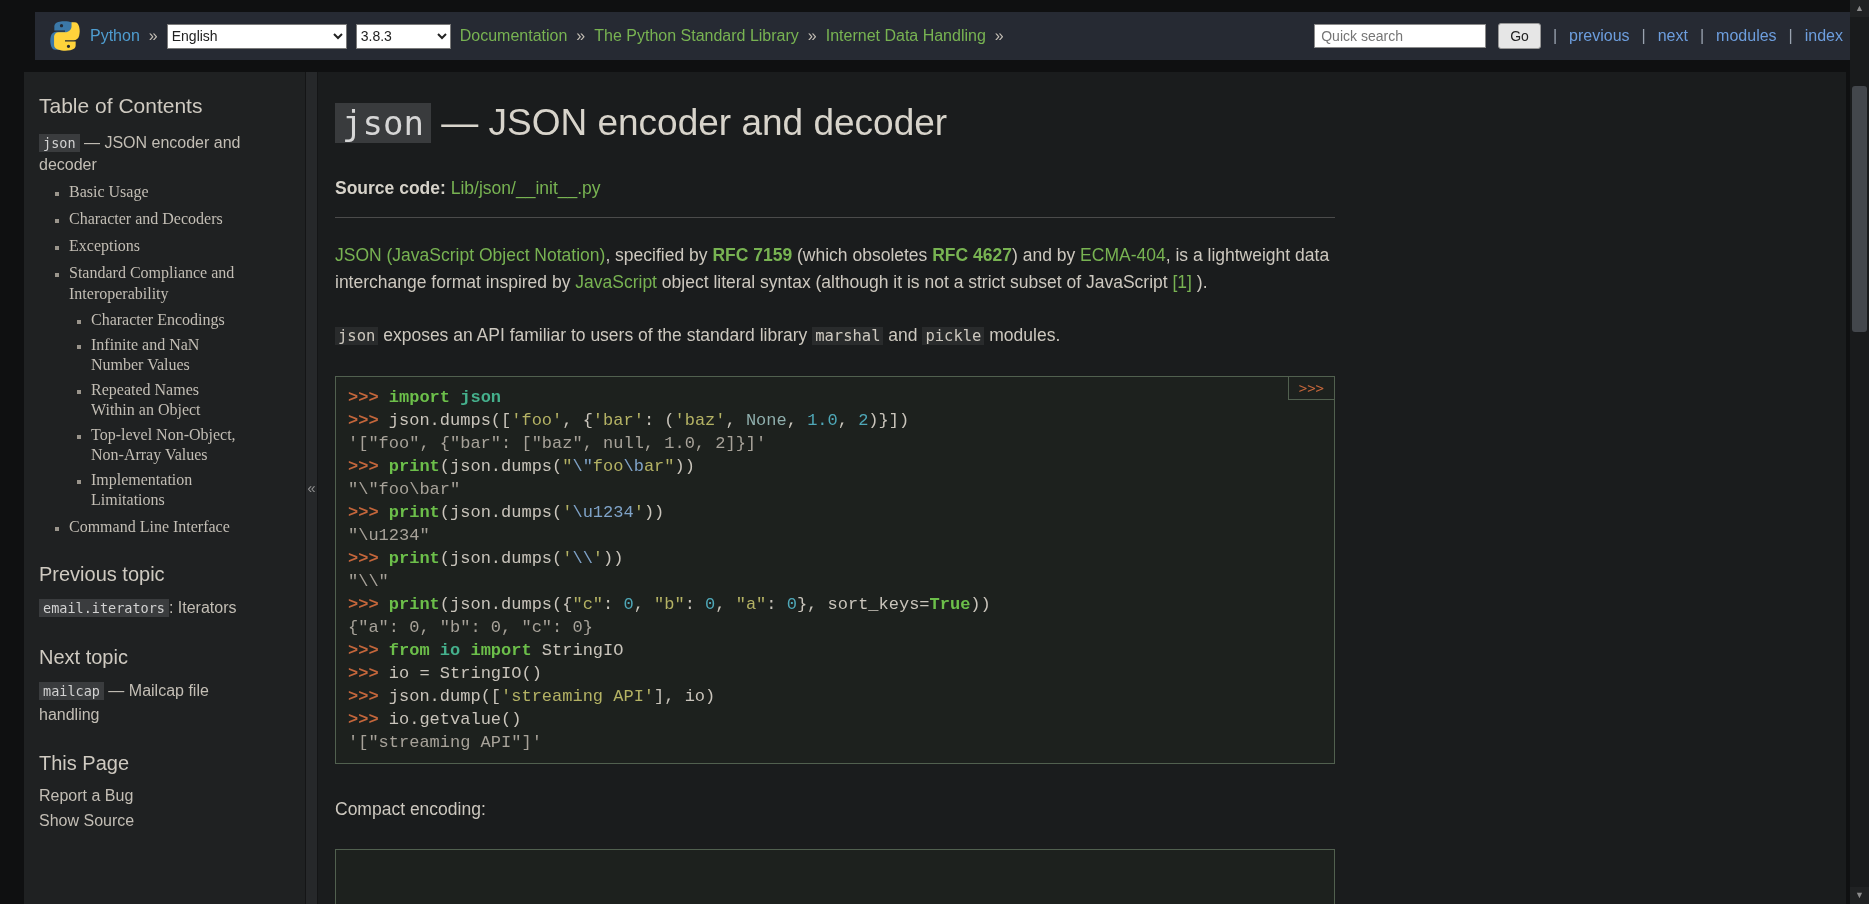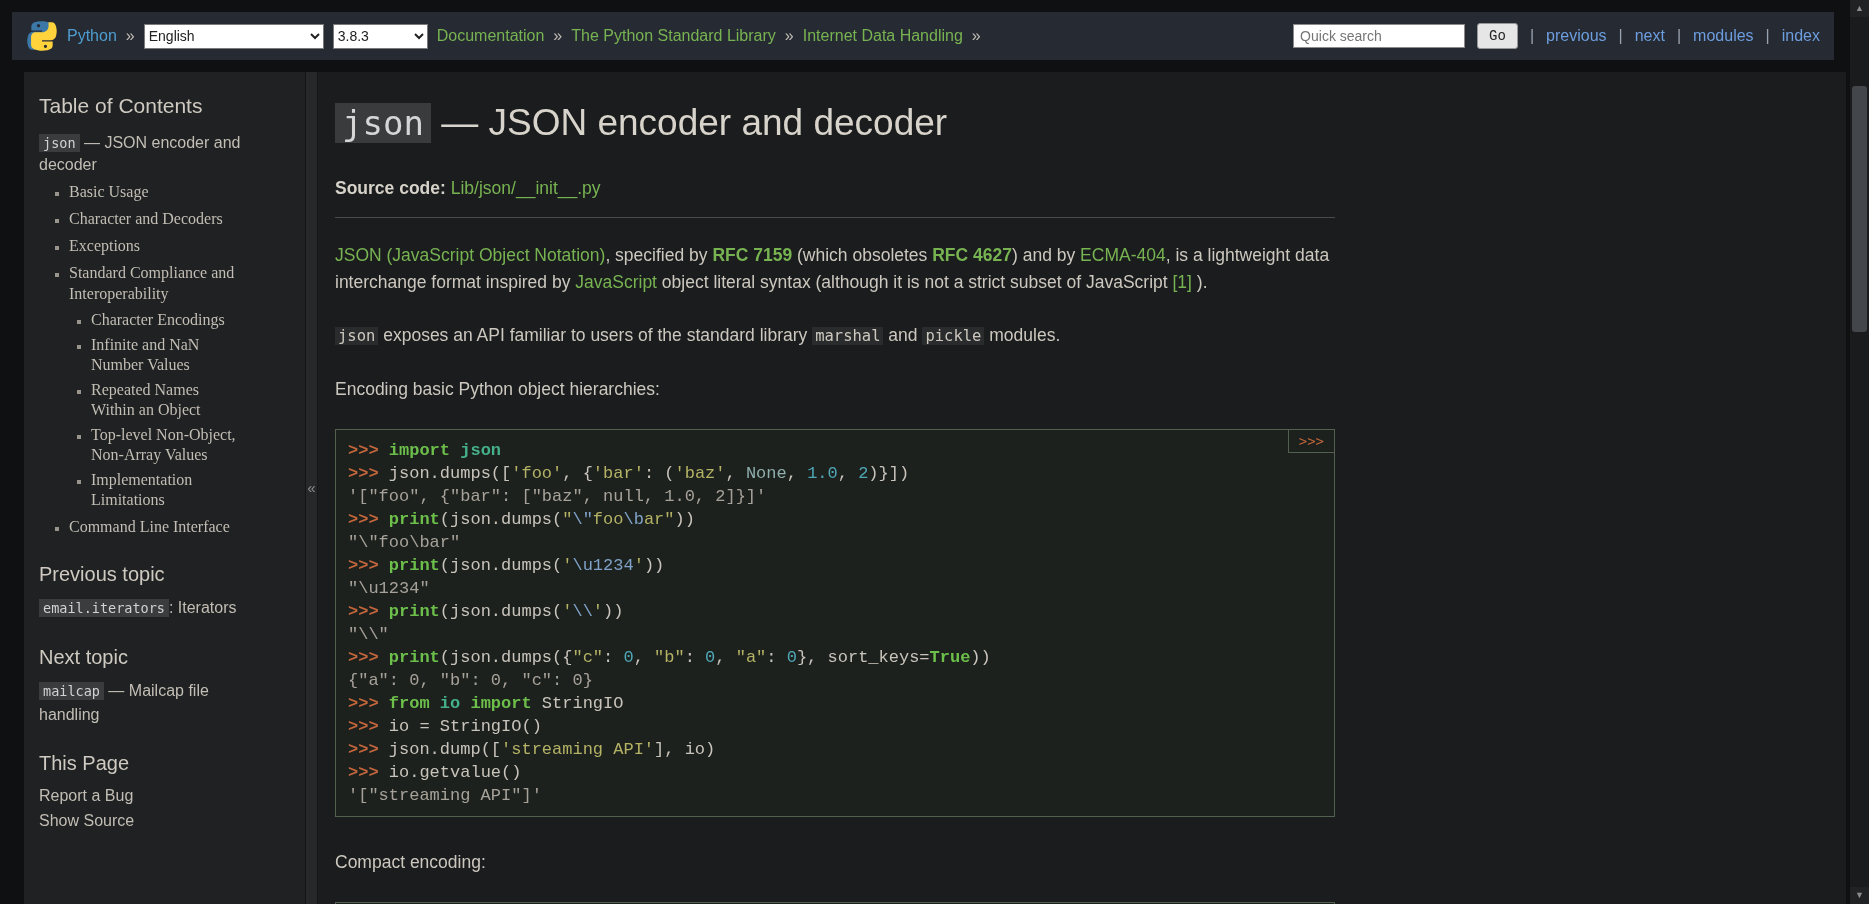--- a/index.html
+++ b/index.html
@@ -2,40 +2,40 @@
 <html><head>
 <meta charset="utf-8">
 <title>json — JSON encoder and decoder</title>
 <style>
   html,body{margin:0;padding:0;overflow:hidden;background:#0f1011;}
   *{box-sizing:border-box;}
   .viewport{position:relative;width:1869px;height:904px;background:#0f1011;
     font-family:"Liberation Sans",sans-serif;}
 
   
-  .topnav{position:absolute;left:12px;top:12px;width:1822px;height:48px;background:#262a33;
+  .topnav{position:absolute;left:35px;top:12px;width:1822px;height:48px;background:#262a33;
     display:flex;align-items:center;padding:0 14px;color:#c9c4ba;font-size:16px;}
   .nav-left{display:flex;align-items:center;gap:9px;flex:1;min-width:0;white-space:nowrap;}
   .nav-right{display:flex;align-items:center;gap:12px;white-space:nowrap;}
   .pylogo{display:inline-flex;width:32px;height:32px;}
   a{text-decoration:none;cursor:pointer;}
   .pylink{color:#4f9dd0;}
   .gcrumb{color:#78b352;}
   .blink{color:#6d9ede;}
   .sep{color:#c2bdb4;}
   .pipe{color:#9aa3b0;}
   select{height:25px;font-size:14px;background:#ffffff;color:#222;border:1px solid #7a7a7a;
     font-family:"Liberation Sans",sans-serif;}
   .lang{width:180px;}
   .ver{width:95px;}
   .search{width:172px;height:24px;border:1px solid #8a8a8a;background:#fff;color:#333;
     font-size:14px;padding:2px 6px;font-family:"Liberation Sans",sans-serif;}
   .search::placeholder{color:#757575;}
   .go{height:26px;padding:0 11px;background:#e6e6e6;border:1px solid #979797;border-radius:3px;
-    color:#222;font-size:14px;font-family:Liberation Mono, monospace;cursor:pointer;}
+    color:#222;font-size:14px;font-family:Liberation Sans, sans-serif;cursor:pointer;}
 
   
   .document{position:absolute;left:24px;top:72px;width:1822px;height:832px;display:flex;
     background:#1a1c1d;overflow:hidden;}
 
   
   .sidebar{width:281px;flex:none;background:#1f2122;padding:20px 12px 0 15px;color:#c3beb5;
     font-size:16px;overflow:hidden;}
   .toc-title{font-size:21px;font-weight:normal;color:#cfcac1;margin:2px 0 14px 0;}
   .sb-heading{font-size:20px;font-weight:normal;color:#cfcac1;margin:26px 0 10px 0;}
@@ -196,21 +196,20 @@
         <h1 class="page-title"><code class="h1-code">json</code><span> — JSON encoder and decoder</span></h1>
 
         <p class="source-line"><strong>Source code:</strong> <a class="glink">Lib/json/__init__.py</a></p>
 
         <hr class="rule">
 
         <p class="body-text"><a class="glink">JSON (JavaScript Object Notation)</a><span>, specified by </span><a class="glink b">RFC 7159</a><span> (which obsoletes </span><a class="glink b">RFC 4627</a><span>) and by </span><a class="glink">ECMA-404</a><span>, is a lightweight data interchange format inspired by </span><a class="glink">JavaScript</a><span> object literal syntax (although it is not a strict subset of JavaScript </span><a class="glink">[1]</a><span> ).</span></p>
 
         <p class="body-text"><code class="ilc">json</code><span> exposes an API familiar to users of the standard library </span><code class="ilc">marshal</code><span> and </span><code class="ilc">pickle</code><span> modules.</span></p>
 
-        <p class="body-text">Encoding basic Python object hierarchies:</p>
 
         <div class="code-block">
           <button class="code-toggle">&gt;&gt;&gt;</button>
           <div class="code-lines">
               <div class="cl"><span class="tk-p">&gt;&gt;&gt; </span><span class="tk-k">import</span><span class="tk-d"> </span><span class="tk-n">json</span></div>
               <div class="cl"><span class="tk-p">&gt;&gt;&gt; </span><span class="tk-d">json.dumps([</span><span class="tk-s">'foo'</span><span class="tk-d">, {</span><span class="tk-s">'bar'</span><span class="tk-d">: (</span><span class="tk-s">'baz'</span><span class="tk-d">, </span><span class="tk-c">None</span><span class="tk-d">, </span><span class="tk-m">1.0</span><span class="tk-d">, </span><span class="tk-m">2</span><span class="tk-d">)}])</span></div>
               <div class="cl"><span class="tk-o">'["foo", {"bar": ["baz", null, 1.0, 2]}]'</span></div>
               <div class="cl"><span class="tk-p">&gt;&gt;&gt; </span><span class="tk-k">print</span><span class="tk-d">(json.dumps(</span><span class="tk-s">"</span><span class="tk-e">\"</span><span class="tk-s">foo</span><span class="tk-e">\b</span><span class="tk-s">ar"</span><span class="tk-d">))</span></div>
               <div class="cl"><span class="tk-o">"\"foo\bar"</span></div>
               <div class="cl"><span class="tk-p">&gt;&gt;&gt; </span><span class="tk-k">print</span><span class="tk-d">(json.dumps(</span><span class="tk-s">'</span><span class="tk-e">\u1234</span><span class="tk-s">'</span><span class="tk-d">))</span></div>

